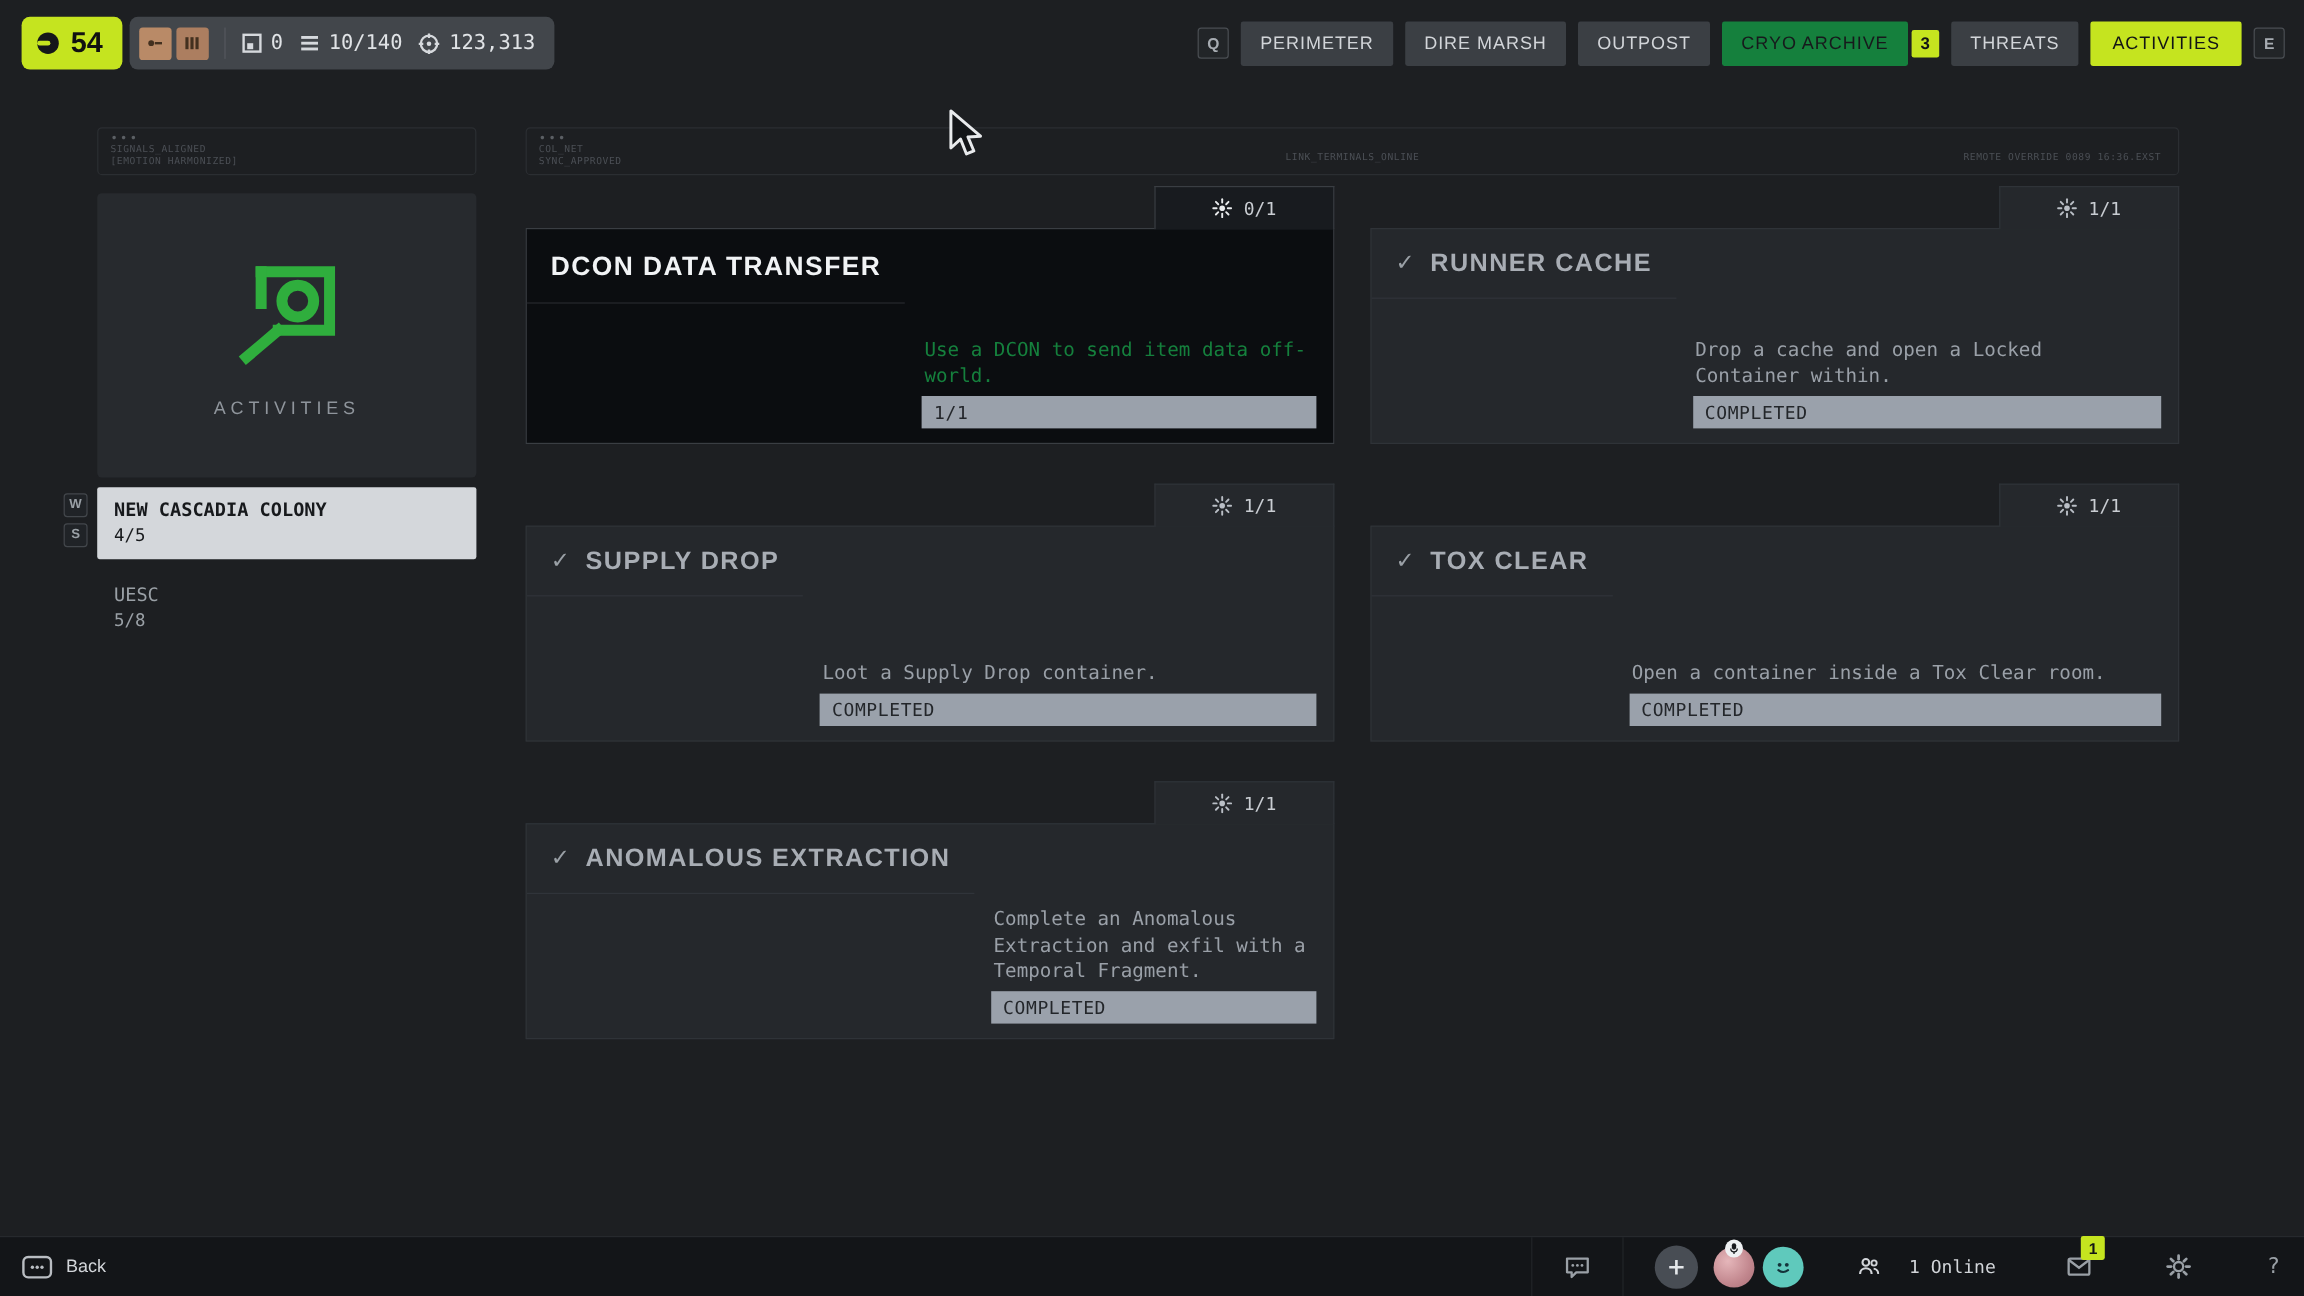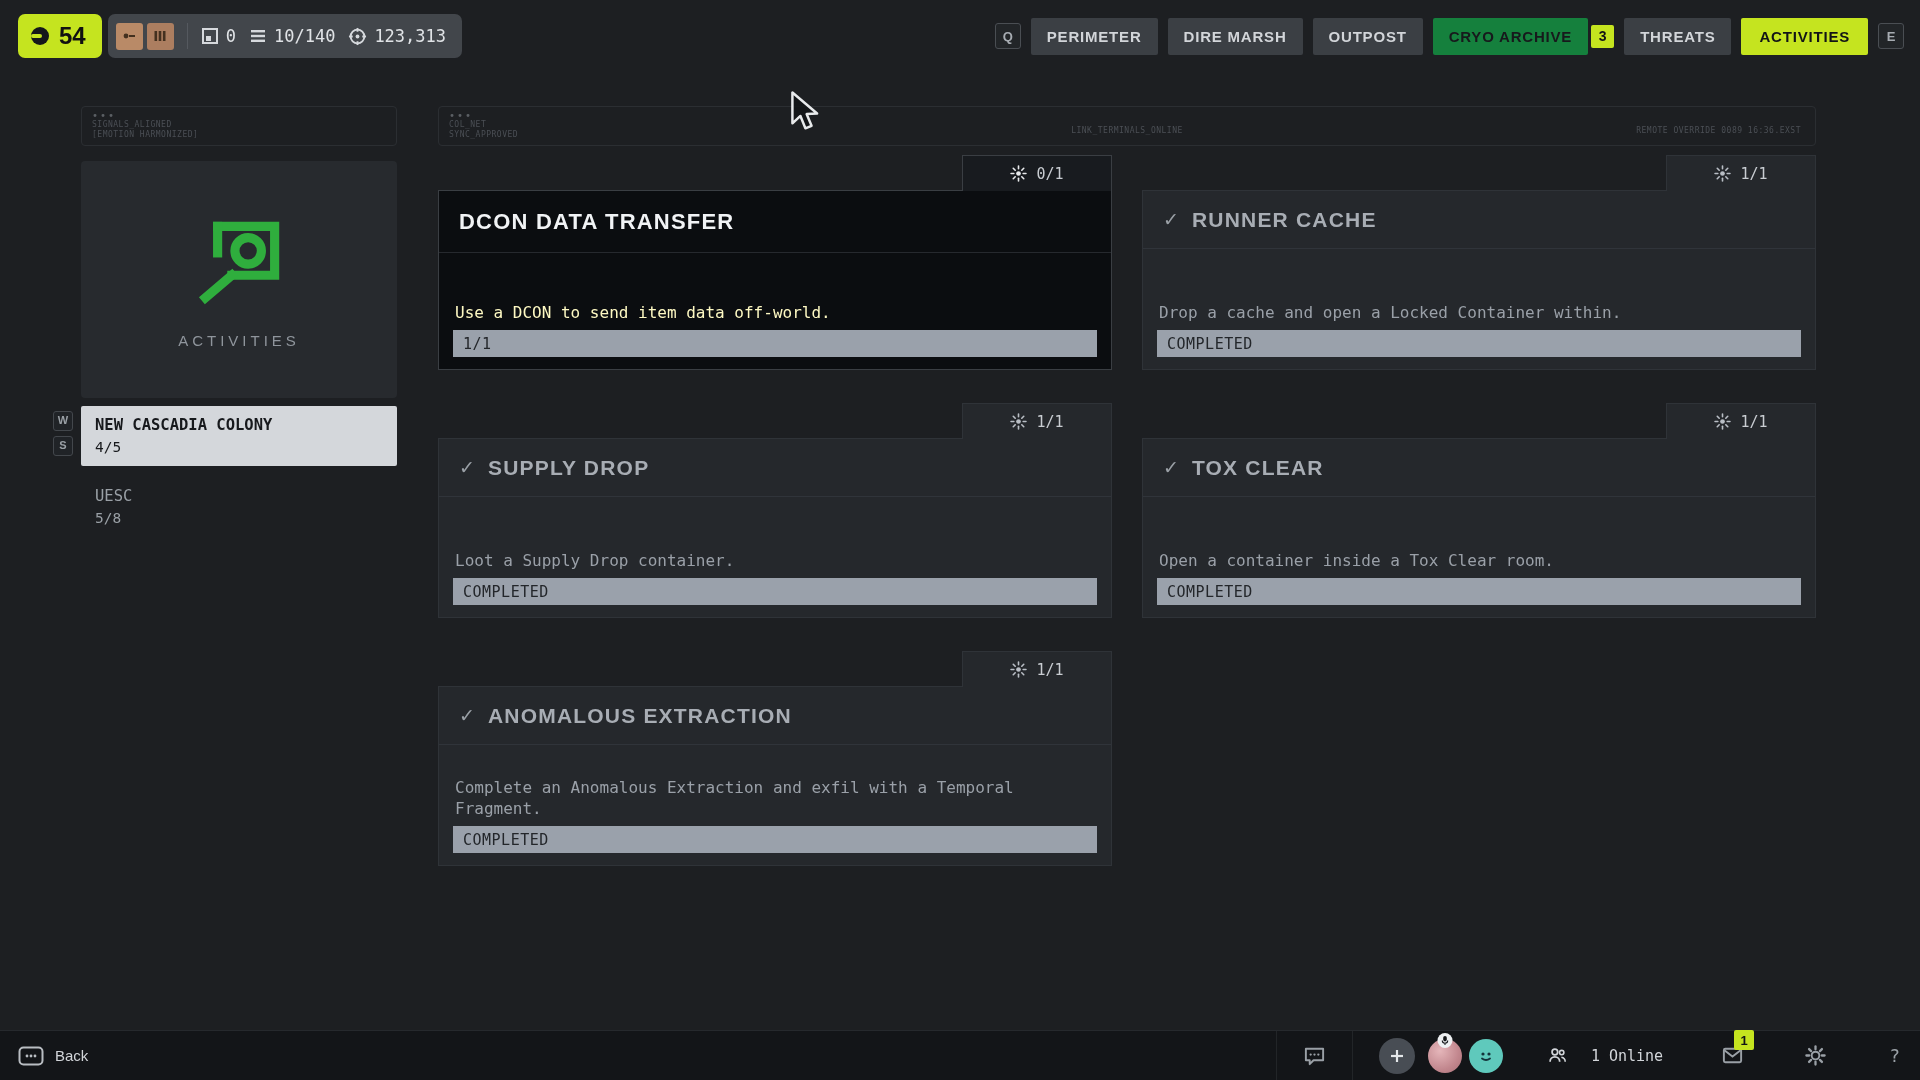--- a/index.html
+++ b/index.html
@@ -29,21 +29,21 @@
   .stats-pill{margin-left:6px;height:44px;background:#42464b;border-radius:7px;display:flex;align-items:center;gap:13px;padding:0 16px 0 8px;color:#e0e3e6;font-family:var(--mono);font-size:17px}
   .res-icon{width:27px;height:27px;border-radius:3px;display:flex;align-items:center;justify-content:center}
   .res-a{background:#b98a67}.res-b{background:#ac7e60;margin-left:-9px}
   .pill-div{width:1px;height:26px;background:#55595f}
   .counter{display:flex;align-items:center;gap:7px;color:#e0e3e6}
   .counter svg{color:#d6d9dd;display:block}
   .topbar-spacer{flex:1}
 
   .tabs{display:flex;align-items:center;gap:10px}
   .key-hint{width:26px;height:26px;background:#222528;border:1px solid #4a4e53;border-radius:3px;color:#a7acb2;font-size:13px;font-weight:bold;display:flex;align-items:center;justify-content:center;font-family:var(--sans)}
-  .tab{height:37px;padding:0 16px;background:#3b3f44;border:none;border-radius:2px;color:#d2d5d9;font-family:var(--sans);font-weight:bold;font-size:15px;letter-spacing:.8px;cursor:pointer;display:flex;align-items:center}
+  .tab{height:37px;padding:0 16px;background:#3b3f44;border:none;border-radius:2px;color:#d2d5d9;font-family:var(--sans);font-weight:normal;font-size:15px;letter-spacing:.8px;cursor:pointer;display:flex;align-items:center}
   .tab.highlight{background:#15803d;color:#17191c}
   .tab.active{background:var(--accent);color:#121416;padding:0 18px}
   .tab-with-badge{display:flex;align-items:center;gap:3px}
   .tab-badge{width:23px;height:23px;background:var(--accent);color:#121416;font-weight:bold;font-size:14px;display:flex;align-items:center;justify-content:center;border-radius:2px;font-family:var(--sans)}
 
   
   .micro-box{border:1px solid #2b2e32;border-radius:4px;height:40px;padding:4px 10px;position:relative;color:var(--micro);font-family:var(--mono);overflow:hidden}
   .micro-dots{font-size:10px;letter-spacing:2px;line-height:9px;color:#5b5f64}
   .micro-line{font-size:8px;line-height:10px;letter-spacing:.5px;white-space:nowrap}
   .micro-center{position:absolute;left:50%;transform:translateX(-50%);top:19px;font-size:8px;letter-spacing:.5px}
@@ -59,35 +59,35 @@
   .loc.selected .loc-title{font-weight:bold;font-size:15.5px}
   .loc .loc-prog{font-size:14.5px}
   .loc.plain{margin-top:20px;padding:0 14px;color:#9aa0a6;cursor:pointer}
   .loc.plain .loc-title{font-size:15.5px}
   .side-hint{position:absolute;left:-28px;width:20px;height:20px;background:#202327;border:1px solid #43474c;border-radius:3px;color:#9aa0a6;font-size:11px;font-weight:bold;font-family:var(--sans);display:flex;align-items:center;justify-content:center}
   .hint-up{top:5px}.hint-down{top:30px}
 
   
   .panel{position:absolute;left:438px;top:106px;width:1378px}
   .cards{margin-top:44px;display:grid;grid-template-columns:1fr 1fr;column-gap:30px;row-gap:68px}
-  .card{position:relative;background:var(--card);border:1px solid var(--card-border);min-height:180px;display:flex;flex-direction:column;cursor:pointer}
+  .card{position:relative;background:var(--card);border:1px solid var(--card-border);min-height:180px;display:flex;cursor:pointer}
   .card-tab{position:absolute;top:-36px;right:-1px;height:36px;min-width:150px;background:var(--card);border:1px solid var(--card-border);border-bottom:none;display:flex;align-items:center;justify-content:center;gap:9px;padding:0 16px;color:#c9cdd2;font-family:var(--mono);font-size:15px}
   .card-tab svg{color:#b9bec5}
   .card-title-row{display:flex;align-items:center;gap:13px;padding:0 20px;height:58px;border-bottom:1px solid #30343a;flex:none}
   .card-title-row h3{font-family:var(--sans);font-weight:bold;font-size:21px;letter-spacing:1.2px;color:var(--txt-mid)}
   .check{color:#9aa0a6;font-size:19px;line-height:1}
   .card-body{flex:1;display:flex;flex-direction:column;padding:14px 14px 12px}
   .card-body p{margin-top:auto;font-family:var(--mono);font-size:16px;line-height:1.35;color:var(--txt-dim);padding:0 4px 6px 2px}
   .progress{height:27px;background:var(--progress);display:flex;align-items:center;padding:0 10px;color:#23262a;font-family:var(--mono);font-size:15px;letter-spacing:.5px;flex:none}
   .card.active{background:var(--card-active);border-color:#3a3e43}
   .card.active .card-tab{background:#181b1f;border-color:#3a3e43}
   .card.active .card-tab svg{color:#e8eaec}
   .card.active .card-title-row{border-bottom-color:#26292e;height:62px}
   .card.active .card-title-row h3{color:var(--txt-bright);font-size:22px}
-  .card.active .card-body p{color:#fef9c3}
+  .card.active .card-body p{color:#15803d}
 
   
   .bottombar{position:absolute;left:0;right:0;bottom:0;height:50px;background:#131518;border-top:1px solid #26292d;display:flex;align-items:center;padding:0 20px 0 18px}
   .back-group{display:flex;align-items:center;gap:11px;color:#d2d5d9;font-size:15px;cursor:pointer}
   .back-group svg{color:#b9bdc2}
   .bb-right{margin-left:auto;display:flex;align-items:center;height:50px}
   .vdiv{width:1px;height:50px;background:#222528;flex:none}
   .bb-icon{color:#9aa0a6;display:flex;align-items:center;justify-content:center;cursor:pointer}
   .chat-wrap{padding:0 26px}
   .plus-btn{margin-left:26px;width:36px;height:36px;border-radius:50%;background:#484d54;border:none;color:#e4e7ea;font-size:21px;line-height:1;display:flex;align-items:center;justify-content:center;cursor:pointer;font-family:var(--sans)}

